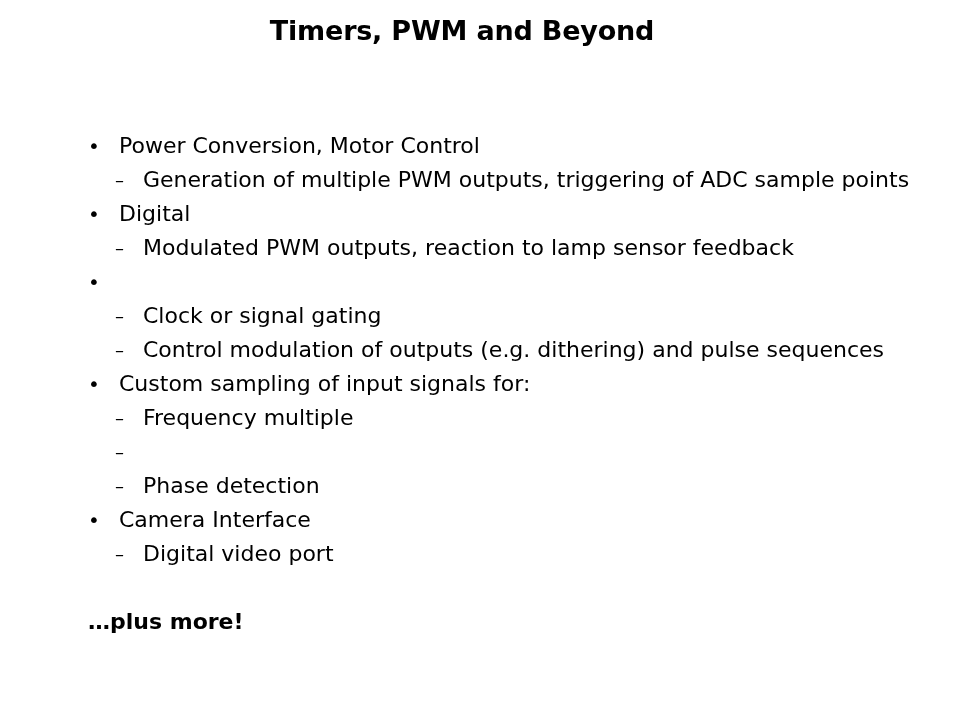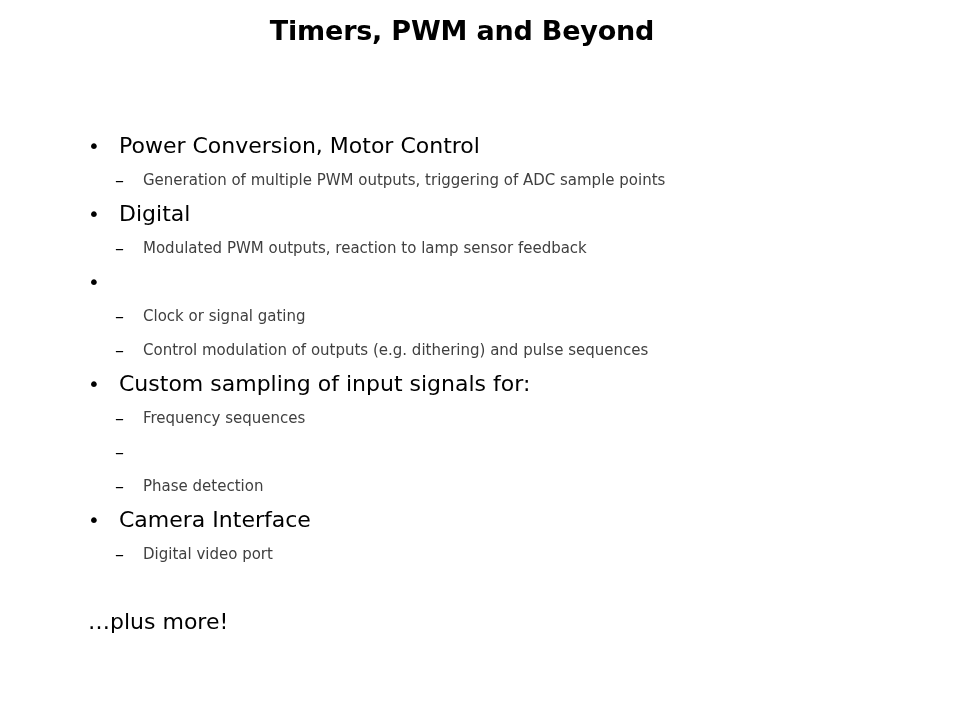--- a/index.html
+++ b/index.html
@@ -91,32 +91,33 @@
     width: 16px;
     text-align: left;
     font-size: 18px;
     line-height: 34px;
     color: #000000;
   }
   .lvl2 .txt {
     position: absolute;
     left: 143px;
     top: 0;
-    font-size: 15px;
+    font-size: 22px;
     line-height: 34px;
-    color: #404040;
+    color: #000000;
   }
 
   
   .closing-row {
     position: relative;
     display: block;
     width: 840px;
     height: 34px;
     white-space: nowrap;
+    font-weight: bold;
   }
   .closing-row .txt {
     position: absolute;
     left: 88px;
     top: 0;
     font-size: 22px;
     line-height: 34px;
     color: #000000;
   }
 
@@ -161,21 +162,21 @@
       <div class="bullet-row lvl2">
         <span class="marker">–</span>
         <span class="txt">Control modulation of outputs (e.g. dithering) and pulse sequences</span>
       </div>
       <div class="bullet-row lvl1">
         <span class="marker">•</span>
         <span class="txt">Custom sampling of input signals for:</span>
       </div>
       <div class="bullet-row lvl2">
         <span class="marker">–</span>
-        <span class="txt">Frequency sequences</span>
+        <span class="txt">Frequency multiple</span>
       </div>
       <div class="bullet-row lvl2">
         <span class="marker">–</span>
       </div>
       <div class="bullet-row lvl2">
         <span class="marker">–</span>
         <span class="txt">Phase detection</span>
       </div>
       <div class="bullet-row lvl1">
         <span class="marker">•</span>

